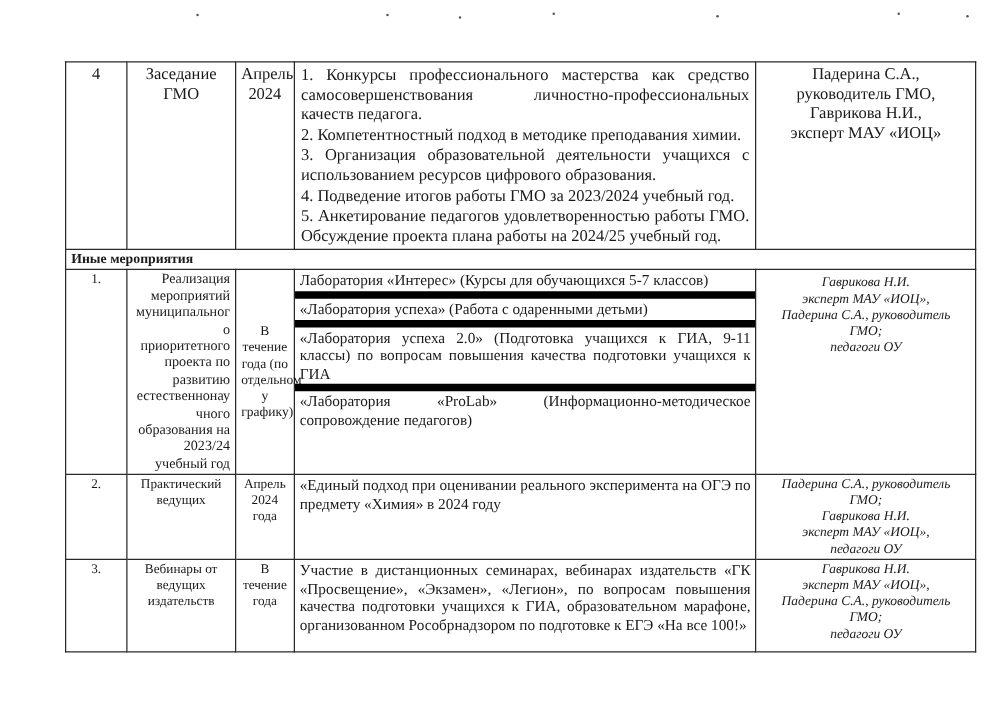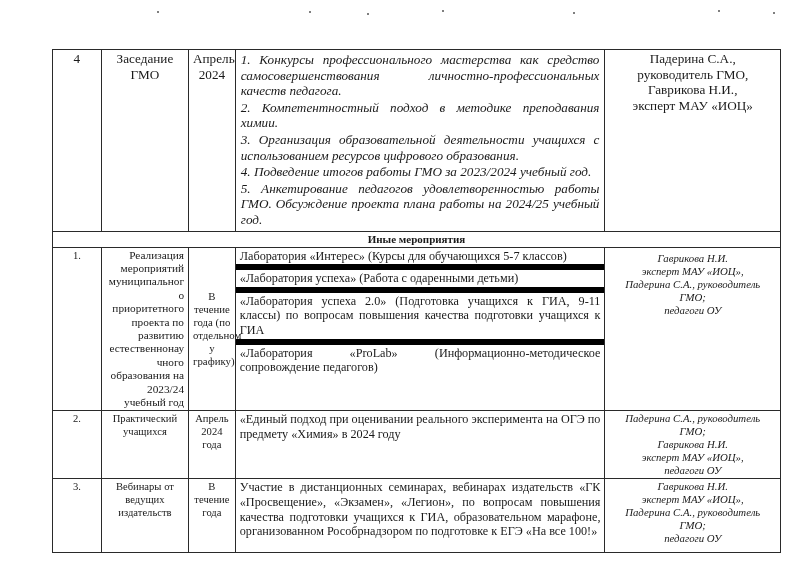--- a/index.html
+++ b/index.html
@@ -20,21 +20,21 @@
   }
   .c-num { width: 47px; }
   .c-name { width: 84px; }
   .c-date { width: 45px; }
   .c-desc { width: 356px; }
   .c-resp { width: 169px; }
   .big td { font-size: 13.2px; line-height: 15.6px; }
   .small { font-size: 10.6px; line-height: 13px; }
   .center { text-align: center; }
   .desc-line { display: block; text-align: justify; margin-bottom: 1px; }
-  .section-row td { font-weight: bold; font-size: 11px; line-height: 13px; padding: 1px 3px; text-align: center; }
+  .section-row td { font-weight: bold; font-size: 11px; line-height: 13px; padding: 1px 3px; }
   .sub {
     border-bottom: 6px solid #000000; padding: 1px 4px 1px 4px;
     font-size: 12.2px; line-height: 14.6px; text-align: justify;
   }
   .sub:last-child { border-bottom: none; font-family: Liberation Serif, serif; }
   td.subwrap { padding: 0 !important; }
   .mid { vertical-align: middle !important; }
   .desc-text { font-size: 12.2px; line-height: 14.6px; text-align: justify; }
   .resp-small { font-size: 10.8px; line-height: 13px; text-align: center; font-style: italic; }
 </style>
@@ -58,21 +58,21 @@
       <col class="c-date">
       <col class="c-desc">
       <col class="c-resp">
   </colgroup>
 
   <tbody>
       <tr class="big" style="height:149px;">
     <td class="center">4</td>
     <td class="center">Заседание ГМО</td>
     <td class="center">Апрель 2024</td>
-    <td style="padding:2px 5px;font-style:italic;">
+    <td style="padding:2px 5px;">
       <span class="desc-line">1. Конкурсы профессионального мастерства как средство самосовершенствования личностно-профессиональных качеств педагога.</span>
       <span class="desc-line">2. Компетентностный подход в методике преподавания химии.</span>
       <span class="desc-line">3. Организация образовательной деятельности учащихся с использованием ресурсов цифрового образования.</span>
       <span class="desc-line">4. Подведение итогов работы ГМО за 2023/2024 учебный год.</span>
       <span class="desc-line">5. Анкетирование педагогов удовлетворенностью работы ГМО. Обсуждение проекта плана работы на 2024/25 учебный год.</span>
     </td>
     <td class="center">
       <div>Падерина С.А.,</div>
       <div>руководитель ГМО,</div>
       <div>Гаврикова Н.И.,</div>
@@ -98,21 +98,21 @@
       <div>Гаврикова Н.И.</div>
       <div>эксперт МАУ «ИОЦ»,</div>
       <div>Падерина С.А., руководитель</div>
       <div>ГМО;</div>
       <div>педагоги ОУ</div>
     </td>
   </tr>
 
   <tr style="height:62px;">
     <td class="center small">2.</td>
-    <td class="center small">Практический учащихся</td>
+    <td class="center small">Практический ведущих</td>
     <td class="center small">Апрель 2024 года</td>
     <td class="desc-text">«Единый подход при оценивании реального эксперимента на ОГЭ по предмету «Химия» в 2024 году</td>
     <td class="resp-small">
       <div>Падерина С.А., руководитель</div>
       <div>ГМО;</div>
       <div>Гаврикова Н.И.</div>
       <div>эксперт МАУ «ИОЦ»,</div>
       <div>педагоги ОУ</div>
     </td>
   </tr>

